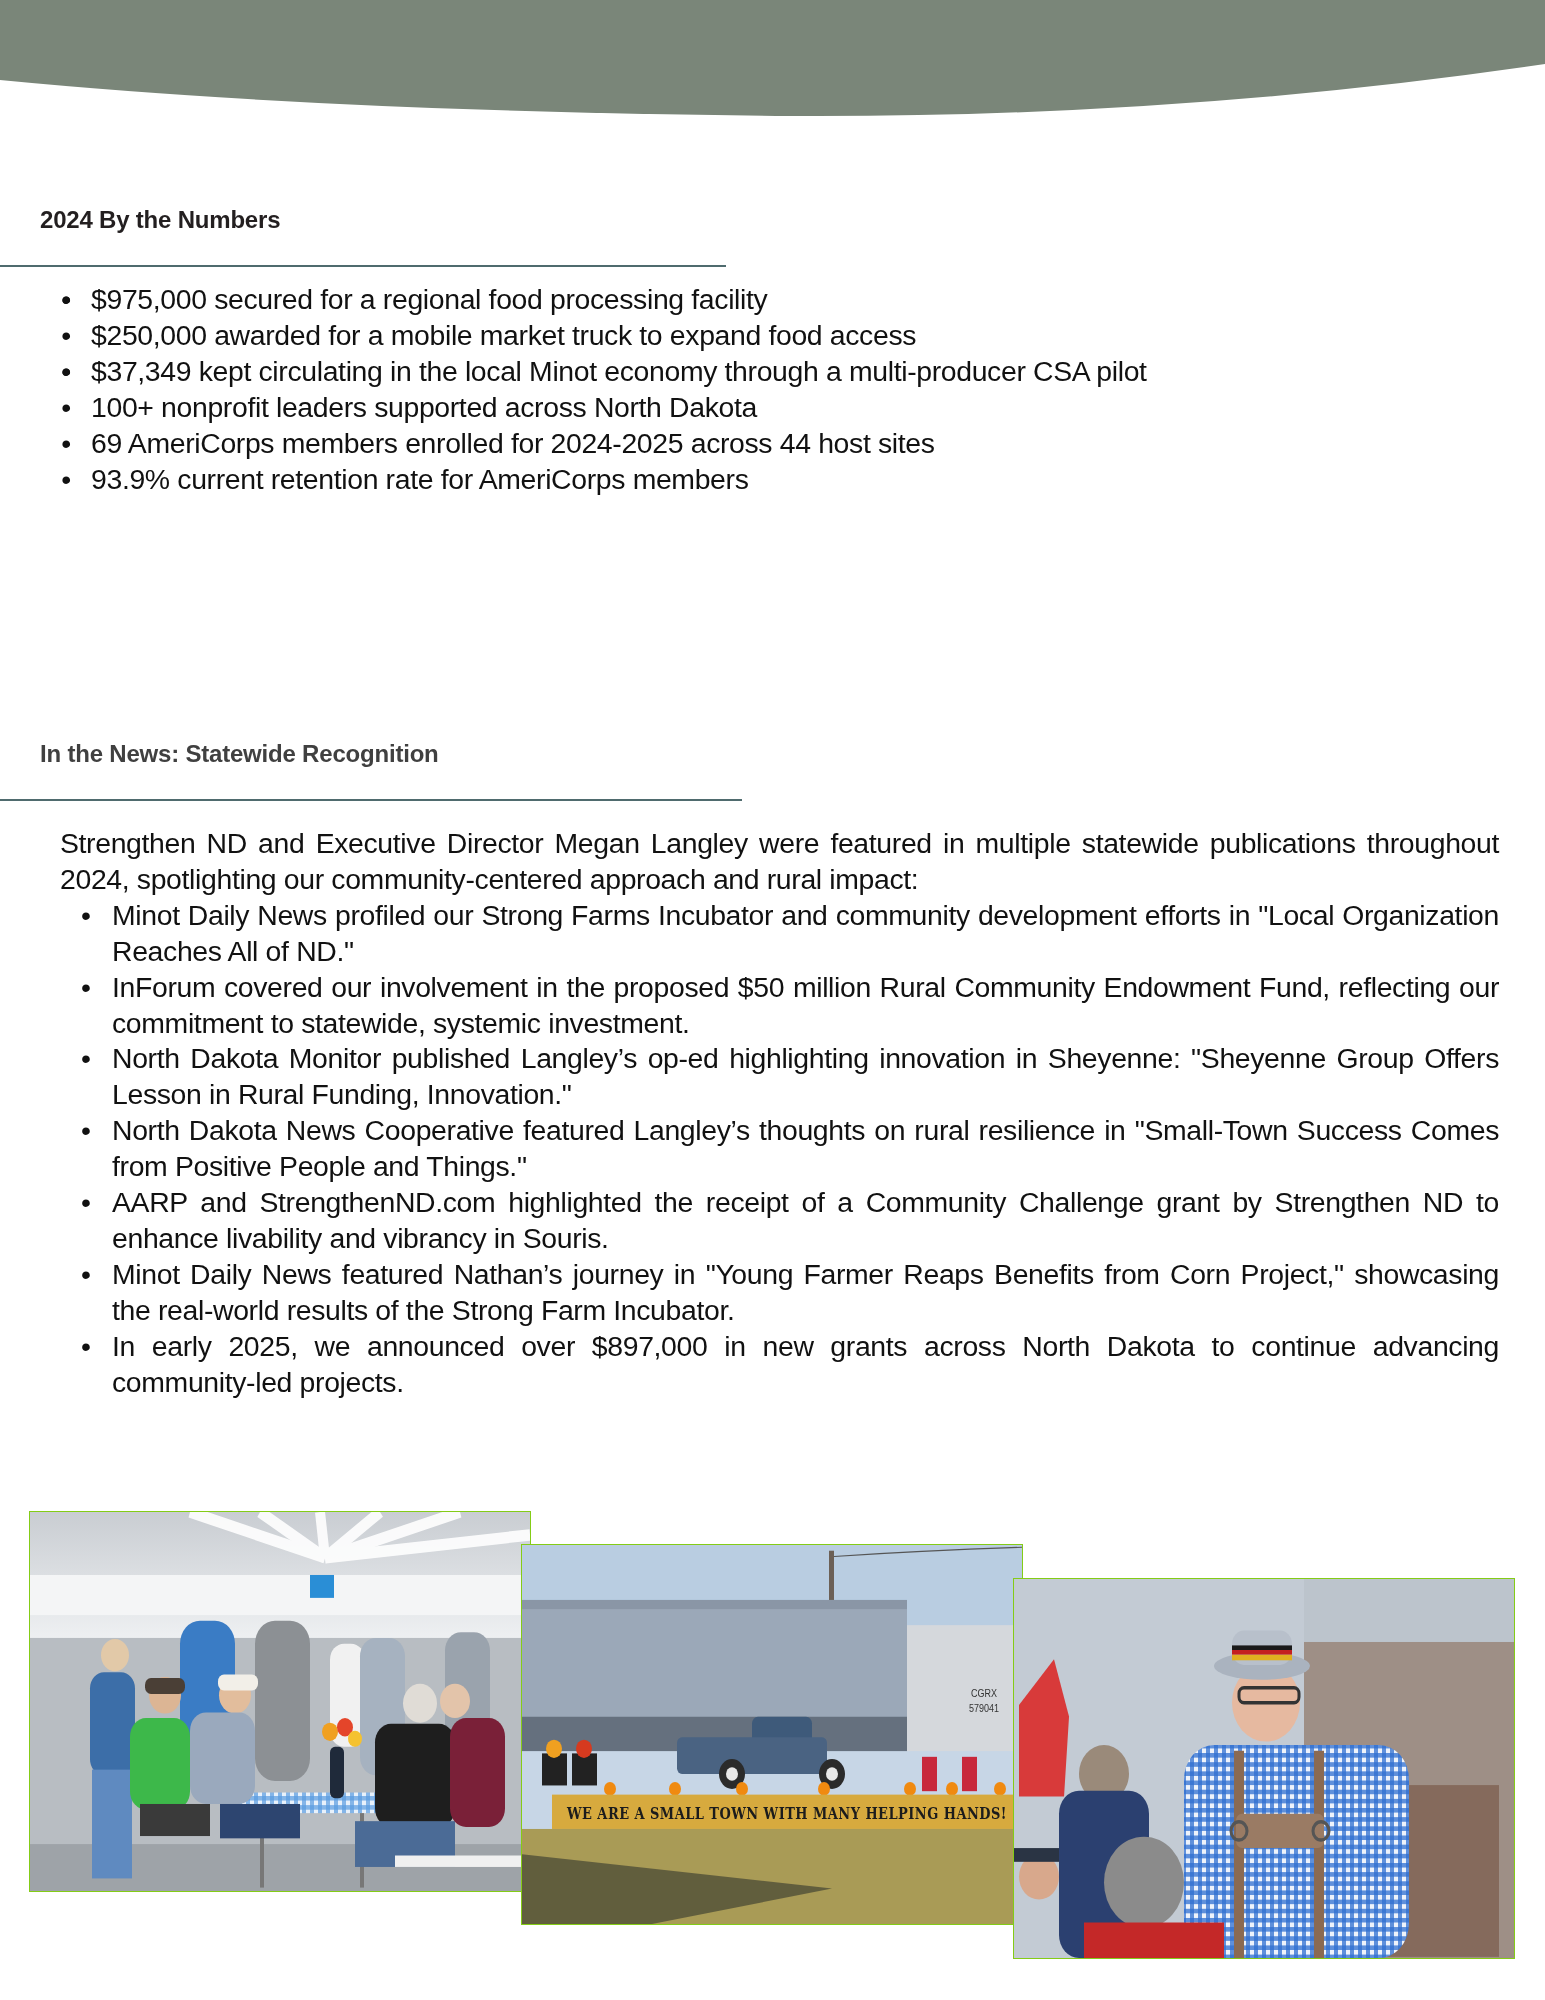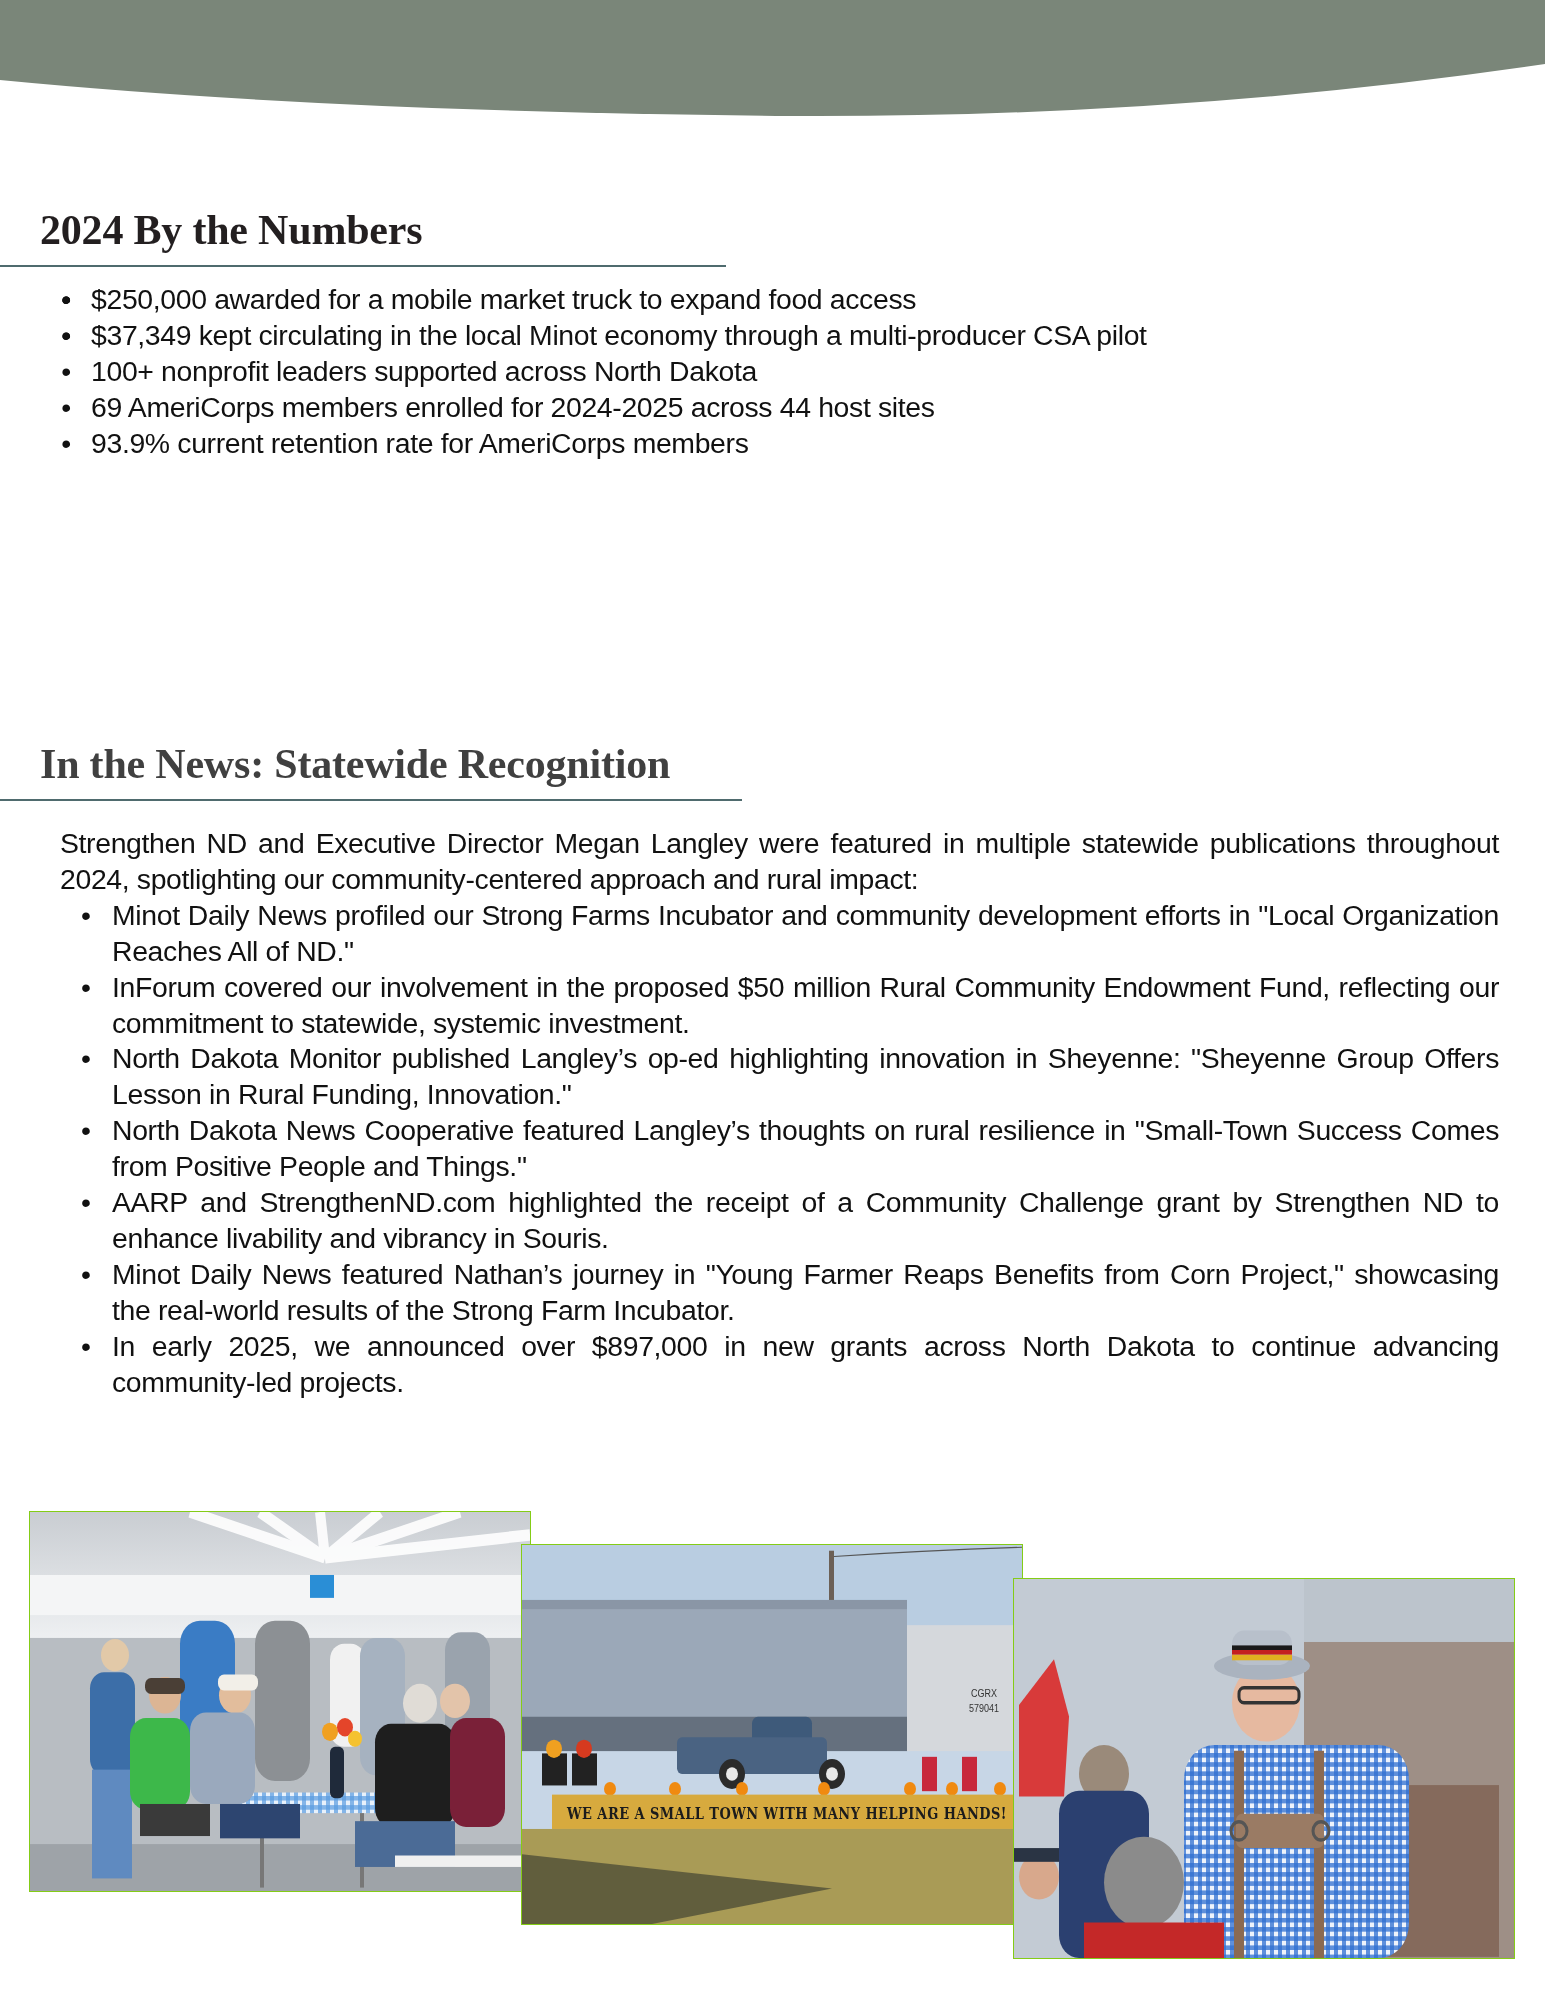--- a/index.html
+++ b/index.html
@@ -17,23 +17,23 @@
     }
     .header-band {
       position: absolute;
       left: 0; top: 0;
       width: 1545px; height: 130px;
     }
     .section-heading {
       position: absolute;
       left: 40px;
       margin: 0;
-      font-family: Liberation Serif, serif;
+      font-family: Liberation Sans, sans-serif;
       font-weight: bold;
-      font-size: 42px;
+      font-size: 24px;
       color: #231f20;
       letter-spacing: -0.2px;
       text-align: right;
     }
     .divider {
       position: absolute;
       left: 0;
       height: 2px;
       background: #4f6b6e;
     }
@@ -120,21 +120,21 @@
 
 <svg class="header-band" viewBox="0 0 1545 130" preserveAspectRatio="none">
   <path id="header-arc-path" d="M0,0 L1545,0 L1545,64 Q1180,118 790,116 Q330,112 0,80 Z" fill="#7a8679"></path>
 </svg>
 
 <h2 class="section-heading" style="top: 206px; color: rgb(35, 31, 32);">2024 By the Numbers</h2>
 <div class="divider" style="top: 265px; width: 726px; background: rgb(79, 107, 110);"></div>
 
 <ul class="stat-list" style="top:282px;">
   <li><span class="bullet">•</span></li>
-  <li><span class="bullet">•</span></li>
+  <li><span class="bullet">•</span><span>$975,000 secured for a regional food processing facility</span></li>
   <li><span class="bullet">•</span><span>$250,000 awarded for a mobile market truck to expand food access</span></li>
   <li style="width:1290px;"><span class="bullet">•</span></li>
   <li><span class="bullet">•</span><span>$37,349 kept circulating in the local Minot economy through a multi-producer CSA pilot</span></li>
   <li><span class="bullet">•</span><span>100+ nonprofit leaders supported across North Dakota</span></li>
   <li><span class="bullet">•</span><span>69 AmeriCorps members enrolled for 2024-2025 across 44 host sites</span></li>
   <li><span class="bullet">•</span><span>93.9% current retention rate for AmeriCorps members</span></li>
 </ul>
 
 <h2 class="section-heading" style="top: 740px; color: #404040;">In the News: Statewide Recognition</h2>
 <div class="divider" style="top: 799px; width: 742px; background: rgb(79, 107, 110);"></div>

